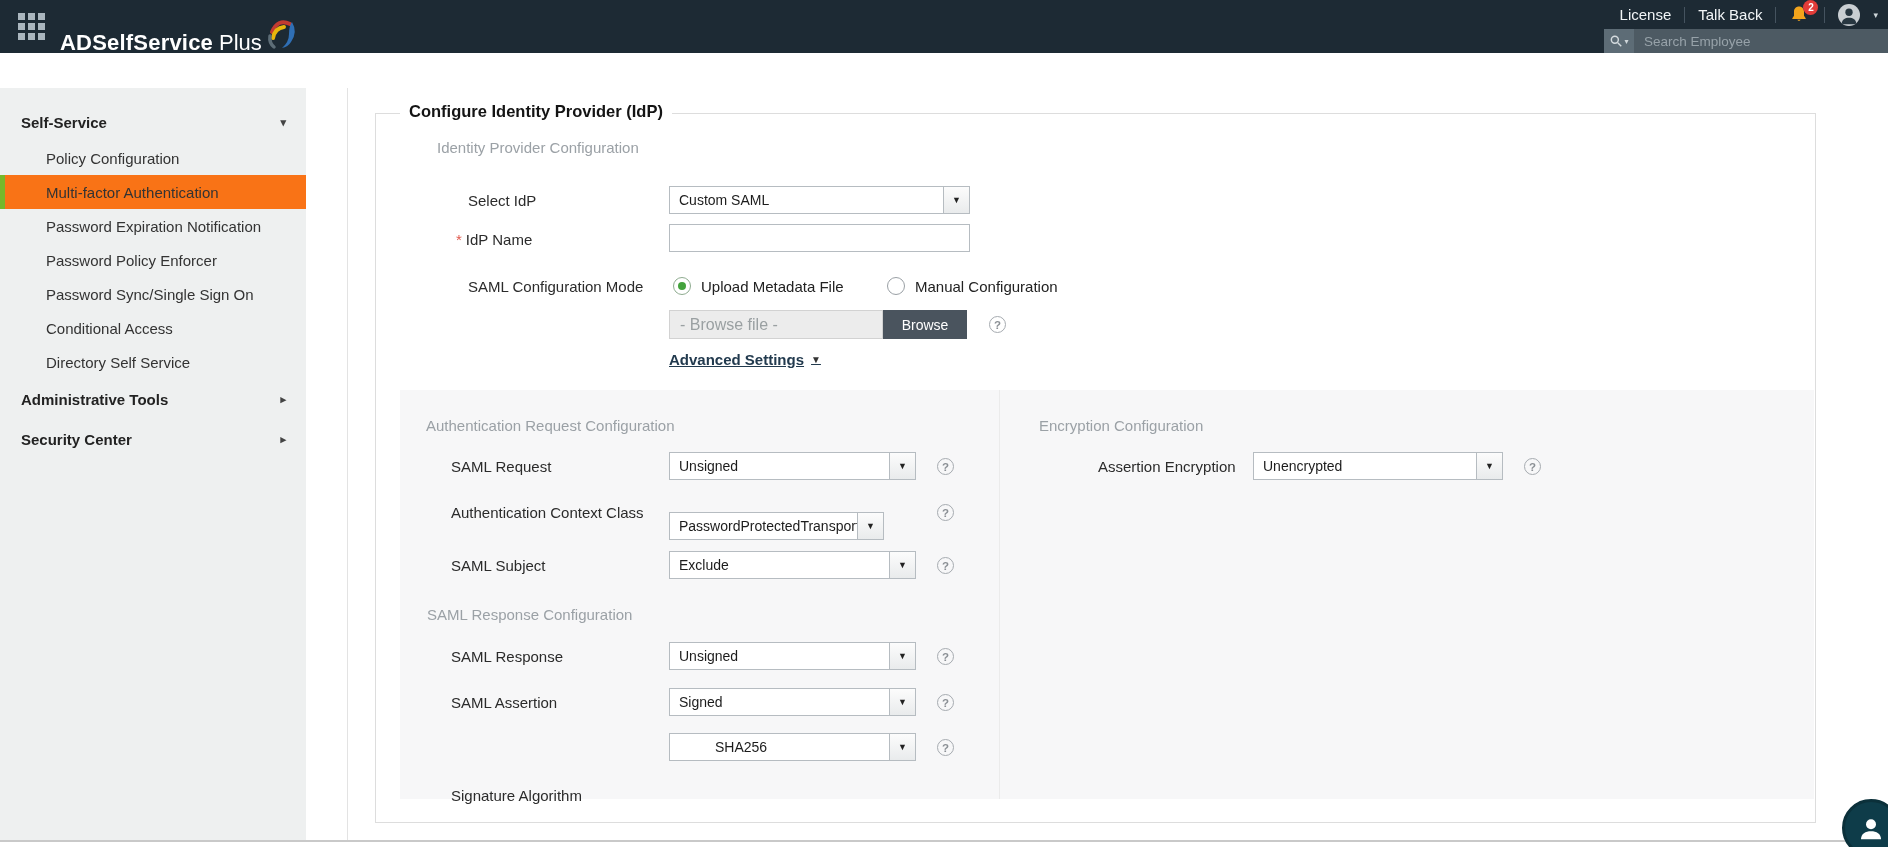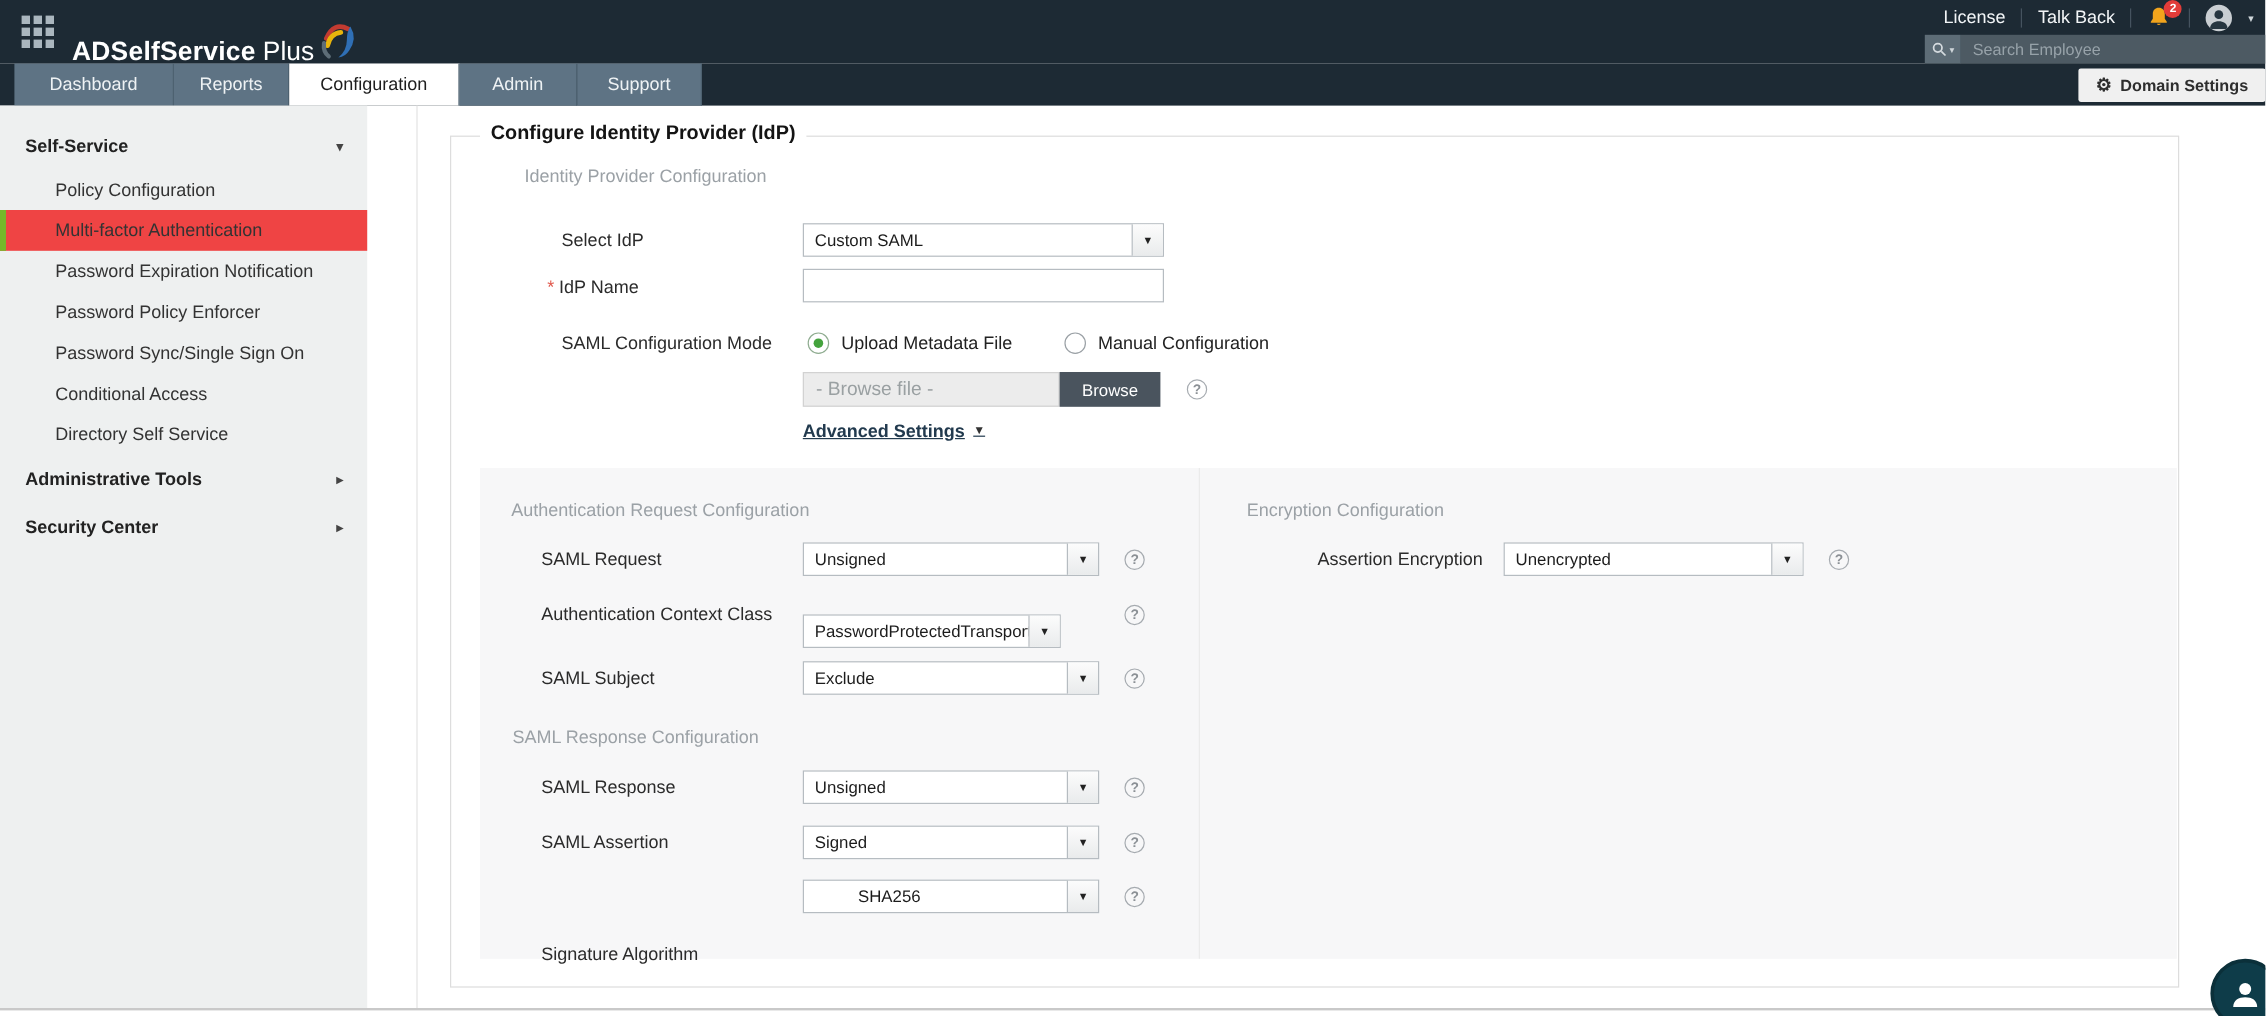--- a/index.html
+++ b/index.html
@@ -38,21 +38,21 @@
          color:#eef2f4; font-size:15px; border-right:1px solid #4d6170; cursor:pointer; }
   .tab.active { background:#ffffff; color:#1d1d1d; }
   .domain-btn { position:absolute; right:0; top:4px; width:156px; height:28px; background:#f0f0f0; border-radius:2px;
                 display:flex; align-items:center; justify-content:center; gap:7px; color:#2e2e2e; font-size:13.5px; font-weight:700; cursor:pointer; }
   .gear { font-size:15px; color:#2e2e2e; }
 
   
   .sidebar { position:absolute; left:0; top:88px; width:306px; height:753px; background:#eef0f0; padding-top:16px; }
   .side-head { height:37px; display:flex; align-items:center; padding:0 20px 0 21px; font-size:15px; font-weight:700; color:#222; cursor:pointer; }
   .side-item { height:34px; display:flex; align-items:center; padding-left:41px; font-size:15px; color:#333; cursor:pointer; border-left:5px solid transparent; }
-  .side-item.active { background:#ef4444; border-left:5px solid #76b82a; }
+  .side-item.active { background:#f97316; border-left:5px solid #76b82a; }
   .side-head .arr { margin-left:auto; font-size:11px; color:#444; }
   .side-head.grp { height:40px; }
 
   
   .content-vline { position:absolute; left:347px; top:88px; width:1px; height:752px; background:#e3e3e3; }
   .card { position:absolute; left:375px; top:113px; width:1441px; height:710px; border:1px solid #dddddd; background:#fff; }
   .legend { position:absolute; top:-12px; left:24px; background:#fff; padding:0 9px; font-size:16.5px; font-weight:700; color:#141414; }
 
   .sec-title { position:absolute; font-size:15px; color:#9ba1a6; white-space:nowrap; }
   .lbl { position:absolute; font-size:15px; color:#2b2b2b; white-space:nowrap; }
@@ -142,43 +142,20 @@
         <svg width="14" height="14" viewBox="0 0 24 24">
             <circle cx="10" cy="10" r="6" stroke="#d5dbdf" stroke-width="2.5" fill="none"></circle>
             <path d="M15 15 L21 21" stroke="#d5dbdf" stroke-width="2.5"></path>
           </svg>
         <span style="color:#cfd6da;font-size:8px;">▾</span>
       </span>
       <input type="text" placeholder="Search Employee" style="">
     </div>
   </div>
 
-  <div class="tabbar">
-    <div class="tabs">
-      <div class="tab" style="width:133px">
-          <span>Dashboard</span>
-        </div>
-      <div class="tab" style="width:96px">
-          <span>Reports</span>
-        </div>
-      <div class="tab active" style="width:142px">
-          <span>Configuration</span>
-        </div>
-      <div class="tab" style="width:98px">
-          <span>Admin</span>
-        </div>
-      <div class="tab" style="width:104px">
-          <span>Support</span>
-        </div>
-    </div>
-    <div class="domain-btn">
-      <span class="gear">⚙</span>
-      <span>Domain Settings</span>
-    </div>
-  </div>
 
   <div class="sidebar">
     <div class="side-head">
       <span>Self-Service</span>
       <span class="arr">▾</span>
     </div>
     <div class="side-item">
         <span>Policy Configuration</span>
       </div>
     <div class="side-item active">

